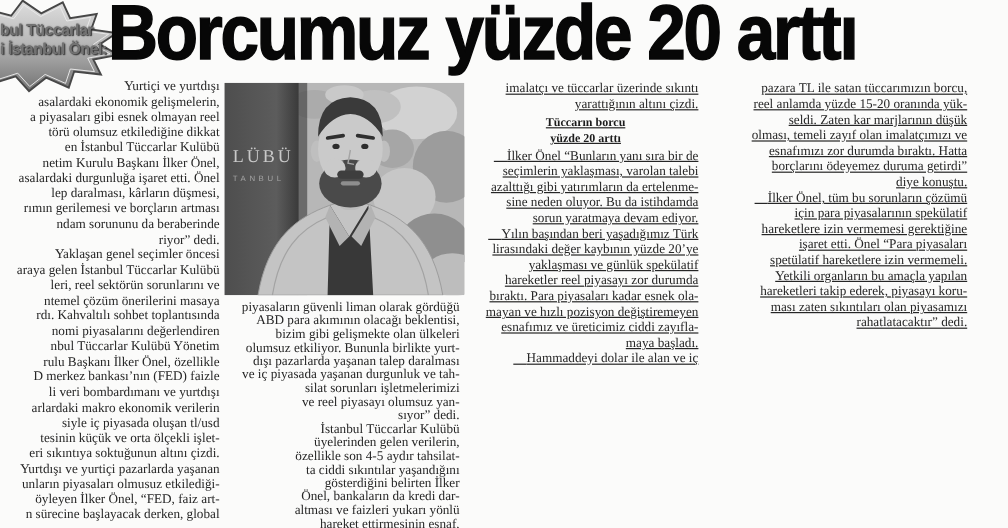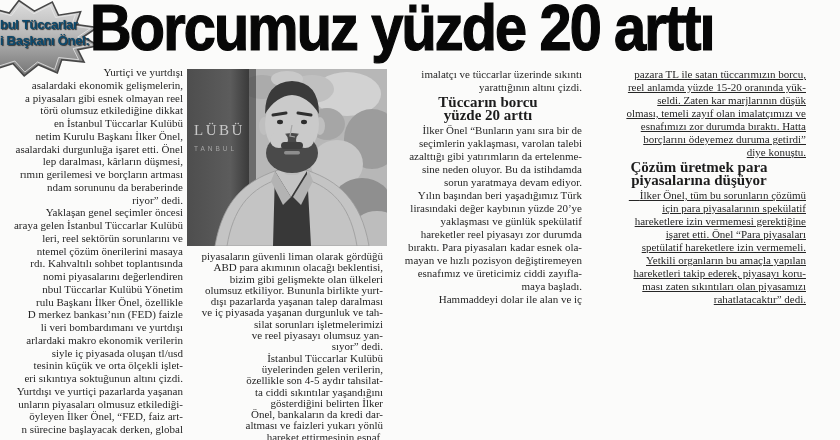--- a/index.html
+++ b/index.html
@@ -7,44 +7,44 @@
     position:relative; width:840px; height:440px; margin:0 auto;
     background:#fbfbfa; overflow:hidden;
     font-family:"Liberation Serif", serif; color:#262626;
   }
 
   
   .badge { position:absolute; left:-28px; top:-1px; width:140px; height:80px; }
   .badge-text {
     position:absolute; left:0; top:17px; width:100px;
     font-family:"Liberation Sans", sans-serif; font-weight:bold;
-    font-size:13px; line-height:16px; color:#0c4a6e; letter-spacing:-0.3px;
+    font-size:13px; line-height:16px; color:#737373; letter-spacing:-0.3px;
     text-shadow:1px 1px 1px rgba(45,45,45,.95), 0 0 1px rgba(60,60,60,.8);
     white-space:pre-line;
   }
   .headline {
     position:absolute; left:90px; top:-9px; margin:0;
     font-family:"Liberation Sans", sans-serif; font-weight:bold;
     font-size:62px; letter-spacing:-2px; color:#070707; white-space:nowrap;
     transform:scaleX(.93) scaleY(1.04); transform-origin:left top;
     -webkit-text-stroke:1.2px #070707;
   }
 
   
   .col { position:absolute; }
   .col p { margin:0; white-space:pre-wrap; font-size:11px;text-align:right; }
   .col h3 {
-    margin:2px 0 2px; font-size:15px; line-height:13px;
+    margin:2px 0 2px; font-size:10px; line-height:13px;
     text-align:center; white-space:pre-line; color:#1c1c1c;
   }
   .col-1 { left:1px;  top:66px; width:182px; }
   .col-1 p { line-height:12.75px; }
   .col-2 { left:187px; top:69px; width:196px; }
   .col-2 p { line-height:11.3px; margin-top:5px; }
-  .col-3 { left:394px; top:68px; width:188px; }
+  .col-3 { left:394px; top:68px; width:188px;text-decoration:underline; }
   .col-3 p { line-height:13px; }
   .col-4 { left:592px; top:68px; width:214px; }
   .col-4 p { line-height:13px;text-decoration:underline; }
 
   .photo { display:block; width:200px; height:177px; }
 </style>
 </head>
 <body>
 
 <div class="clip">
@@ -55,21 +55,21 @@
         <linearGradient id="burstGrad" x1="0" y1="0" x2="0" y2="1">
           <stop offset="0" stop-color="#dedede"></stop>
           <stop offset="0.45" stop-color="#b9b9b9"></stop>
           <stop offset="1" stop-color="#737373"></stop>
         </linearGradient>
       </defs>
       <polygon id="burst" fill="url(#burstGrad)" stroke="#474747" stroke-width="1.6" points="125.3,28.5 111.0,38.0 126.6,46.7 105.8,50.6 112.1,63.1 89.8,60.6 85.3,74.0 66.4,65.7 52.2,76.9 41.1,64.6 20.5,71.1 19.7,57.7 -2.7,57.9 7.1,46.5 -11.9,40.5 6.1,33.5 -5.2,22.6 17.0,21.9 16.1,8.6 37.3,14.1 46.9,1.5 62.4,12.1 80.3,3.0 86.4,16.2 108.6,12.7 104.0,25.5"></polygon>
       <polygon id="burst2" fill="none" stroke="#e9e9e9" stroke-width="0.8" points="118.5,29.5 105.7,38.1 119.7,45.9 101.1,49.5 106.7,60.7 86.6,58.5 82.6,70.5 65.6,63.0 52.8,73.1 42.8,62.0 24.2,67.9 23.5,55.8 3.4,56.0 12.2,45.7 -5.0,40.3 11.3,34.1 1.1,24.3 21.1,23.6 20.3,11.6 39.4,16.6 48.0,5.2 61.9,14.8 78.1,6.6 83.6,18.5 103.5,15.4 99.4,26.9"></polygon>
     </svg>
   </div>
-  <div class="badge-text"><span>bul Tüccarlar</span><br><span>i Başkanı Önel:</span></div>
+  <div class="badge-text"><span>bul Tüccarlar</span><br><span>i İstanbul Önel:</span></div>
 
   <h1 class="headline">Borcumuz yüzde 20 arttı</h1>
 
   <div class="col col-1">
     <p>Yurtiçi ve yurtdışı
 asalardaki ekonomik gelişmelerin,
 a piyasaları gibi esnek olmayan reel
 törü olumsuz etkilediğine dikkat
 en İstanbul Tüccarlar Kulübü
 netim Kurulu Başkanı İlker Önel,
@@ -192,22 +192,20 @@
   </div>
 
   <div class="col col-4">
     <p>pazara TL ile satan tüccarımızın borcu,
 reel anlamda yüzde 15-20 oranında yük-
 seldi. Zaten kar marjlarının düşük
 olması, temeli zayıf olan imalatçımızı ve
 esnafımızı zor durumda bıraktı. Hatta
 borçlarını ödeyemez duruma getirdi”
 diye konuştu.</p>
-    <h3>Çözüm üretmek para
-piyasalarına düşüyor</h3>
     <p>    İlker Önel, tüm bu sorunların çözümü
 için para piyasalarının spekülatif
 hareketlere izin vermemesi gerektiğine
 işaret etti. Önel “Para piyasaları
 spetülatif hareketlere izin vermemeli.
 Yetkili organların bu amaçla yapılan
 hareketleri takip ederek, piyasayı koru-
 ması zaten sıkıntıları olan piyasamızı
 rahatlatacaktır” dedi.</p>
   </div>

